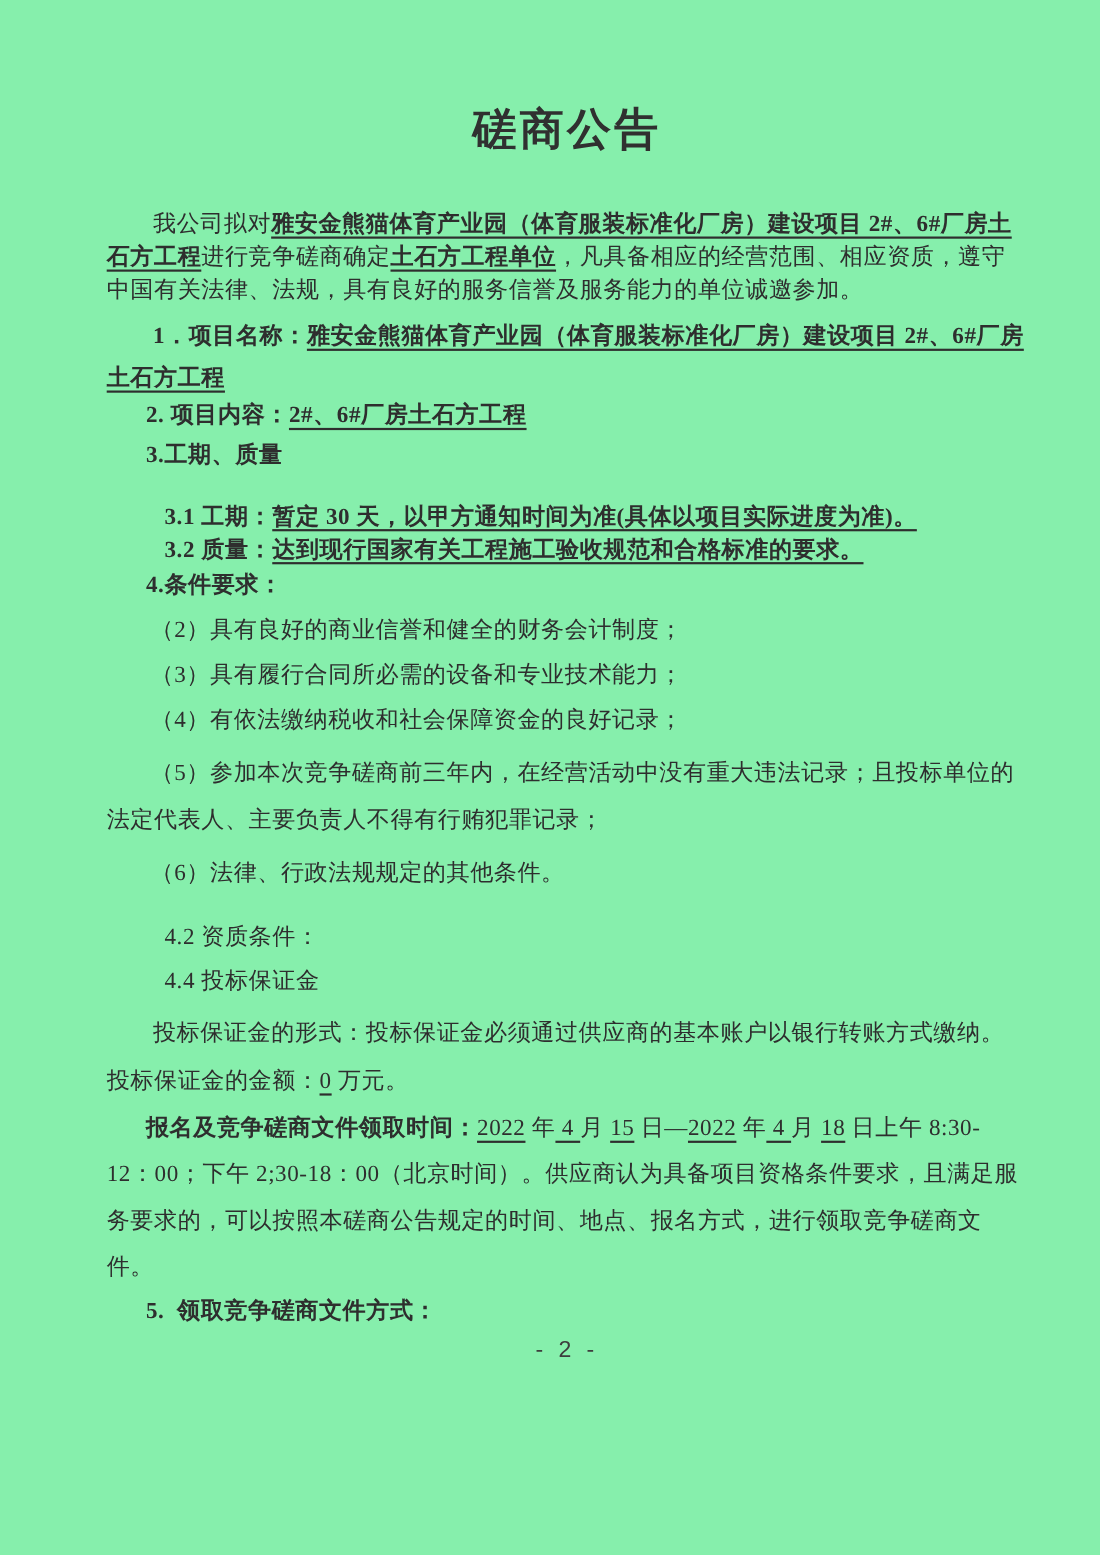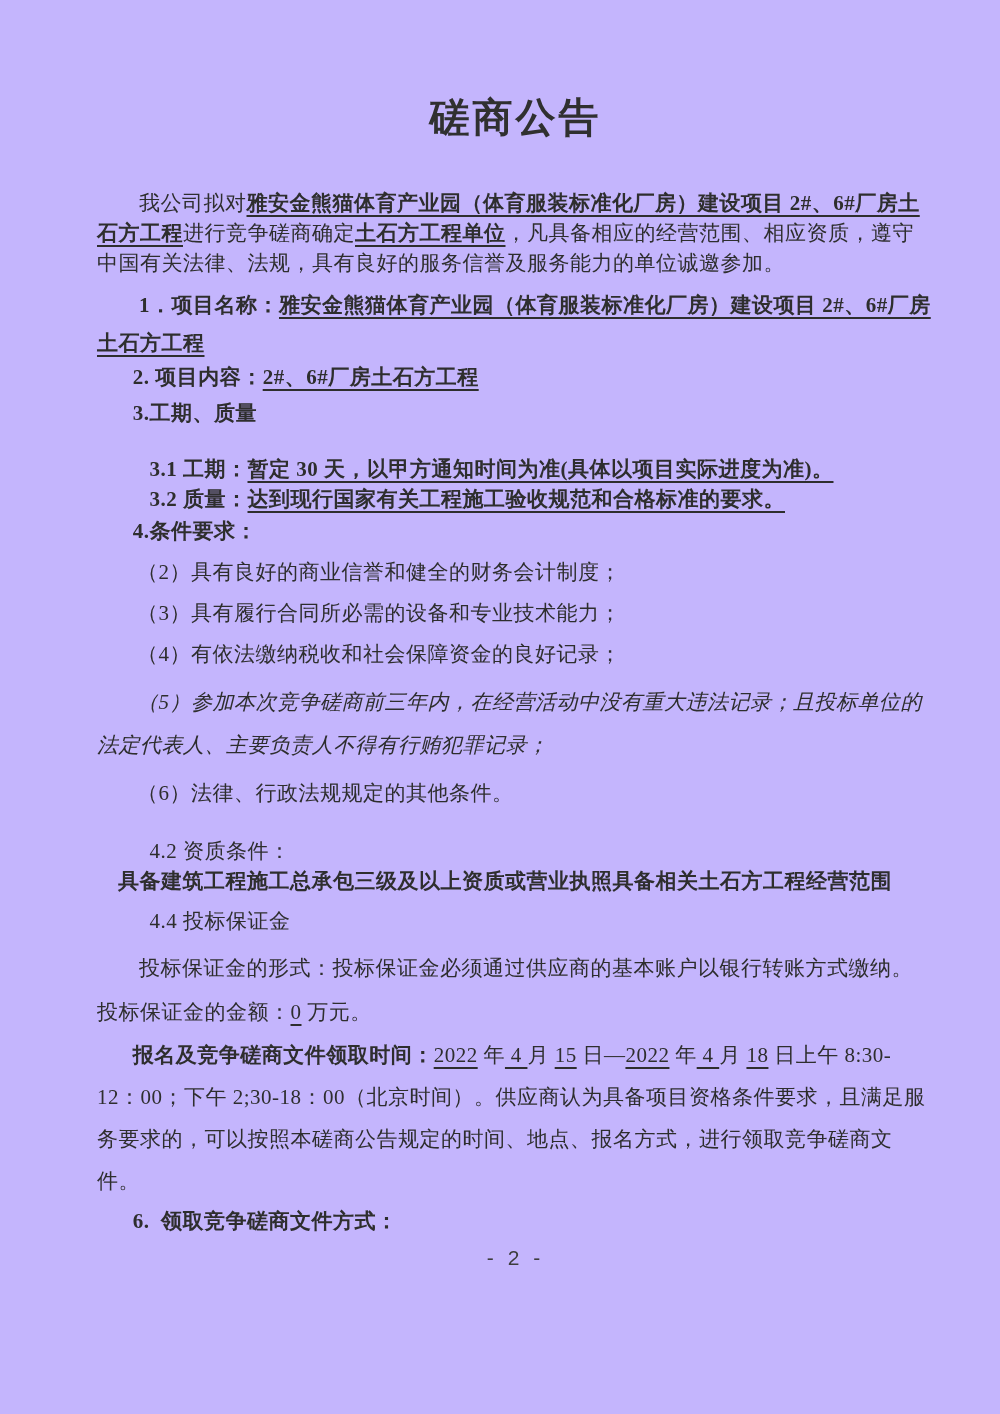--- a/index.html
+++ b/index.html
@@ -1,21 +1,21 @@
 <!DOCTYPE html>
 <html><head>
 <meta charset="utf-8">
 <style>
   html,body { margin:0; padding:0; }
   .page {
     position: relative;
     width: 1000px;
     height: 1414px;
     margin: 0 auto;
-    background: #c4b5fd;
+    background: #86efac;
     color: #2e2e2e;
     font-family: "Liberation Serif", "DejaVu Serif", serif;
     overflow: hidden;
     box-sizing: border-box;
   }
   .content { padding: 0 66px 0 97px; }
   p {
     margin: 0;
     font-size: 21px;
     white-space: pre-wrap;
@@ -38,21 +38,21 @@
   }
   .intro   { margin-top: 42px; line-height: 30px; text-indent: 2em; }
   .s1      { margin-top: 8px;  line-height: 38px; text-indent: 2em; }
   .s2      { margin-top: 0;    line-height: 30px; text-indent: 1.7em; }
   .s3      { margin-top: 6px;  line-height: 30px; text-indent: 1.7em; }
   .s31     { margin-top: 26px;  line-height: 30px; text-indent: 2.5em; }
   .s32     { line-height: 30px; text-indent: 2.5em; }
   .s4      { margin-top: 2px;  line-height: 30px; text-indent: 1.7em; }
   .s41     { margin-top: 20px; line-height: 30px; text-indent: 2.5em; }
   .cond    { margin-top: 11px; line-height: 30px; text-indent: 1.9em; }
-  .cond5   { margin-top: 12px; line-height: 43px; text-indent: 1.9em; font-style: italic; }
+  .cond5   { margin-top: 12px; line-height: 43px; text-indent: 1.9em; }
   .s42     { margin-top: 28px; line-height: 30px; text-indent: 2.5em; }
   .qual    { margin-top: 0;    line-height: 30px; text-indent: 1em; font-weight: bold; }
   .s43     { margin-top: 6px;  line-height: 30px; text-indent: 2.5em; }
   .s44     { margin-top: 10px; line-height: 30px; text-indent: 2.5em; }
   .deposit { margin-top: 10px; line-height: 44px; text-indent: 2em; }
   .sched   { margin-top: 0;    line-height: 42px; text-indent: 1.7em; }
   .s5      { margin-top: 4px;  line-height: 30px; text-indent: 1.7em; font-weight: bold; }
   .pagenum {
     margin-top: 10px;
     text-align: center;
@@ -85,27 +85,26 @@
     <p class="s4 b">4.条件要求：</p>
 
 
     <p class="cond">（2）具有良好的商业信誉和健全的财务会计制度；</p>
     <p class="cond">（3）具有履行合同所必需的设备和专业技术能力；</p>
     <p class="cond">（4）有依法缴纳税收和社会保障资金的良好记录；</p>
     <p class="cond5">（5）参加本次竞争磋商前三年内，在经营活动中没有重大违法记录；且投标单位的法定代表人、主要负责人不得有行贿犯罪记录；</p>
     <p class="cond">（6）法律、行政法规规定的其他条件。</p>
 
     <p class="s42">4.2 资质条件：</p>
-    <p class="qual">具备建筑工程施工总承包三级及以上资质或营业执照具备相关土石方工程经营范围</p>
 
 
     <p class="s44">4.4 投标保证金</p>
 
     <p class="deposit"><span>投标保证金的形式：投标保证金必须通过供应商的基本账户以银行转账方式缴纳。投标保证金的金额：</span><span class="u">0</span><span> 万元。</span></p>
 
     <p class="sched"><span class="b">报名及竞争磋商文件领取时间：</span><span class="u">2022</span><span> 年</span><span class="u"> 4 </span><span>月 </span><span class="u">15</span><span> 日—</span><span class="u">2022</span><span> 年</span><span class="u"> 4 </span><span>月 </span><span class="u">18</span><span> 日上午 8:30-12：00；下午 2;30-18：00（北京时间）。供应商认为具备项目资格条件要求，且满足服务要求的，可以按照本磋商公告规定的时间、地点、报名方式，进行领取竞争磋商文件。</span></p>
 
-    <p class="s5">6.  领取竞争磋商文件方式：</p>
+    <p class="s5">5.  领取竞争磋商文件方式：</p>
 
     <p class="pagenum">- 2 -</p>
 
   </div>
 </div>
 
 </body></html>

